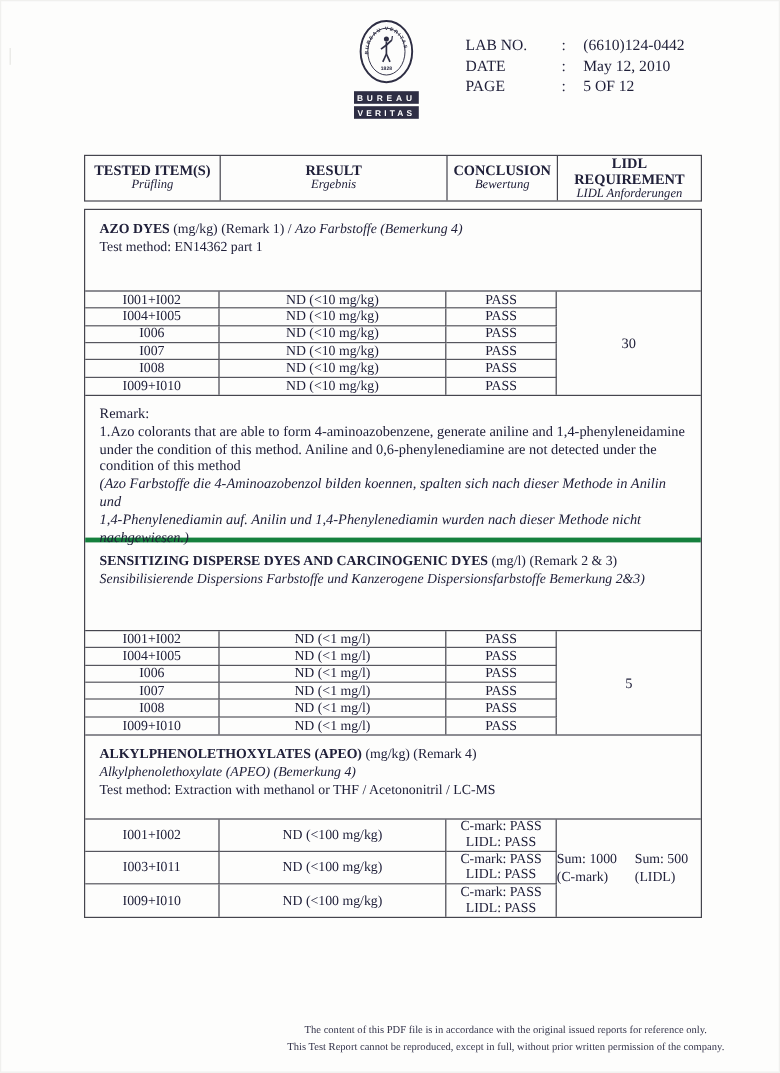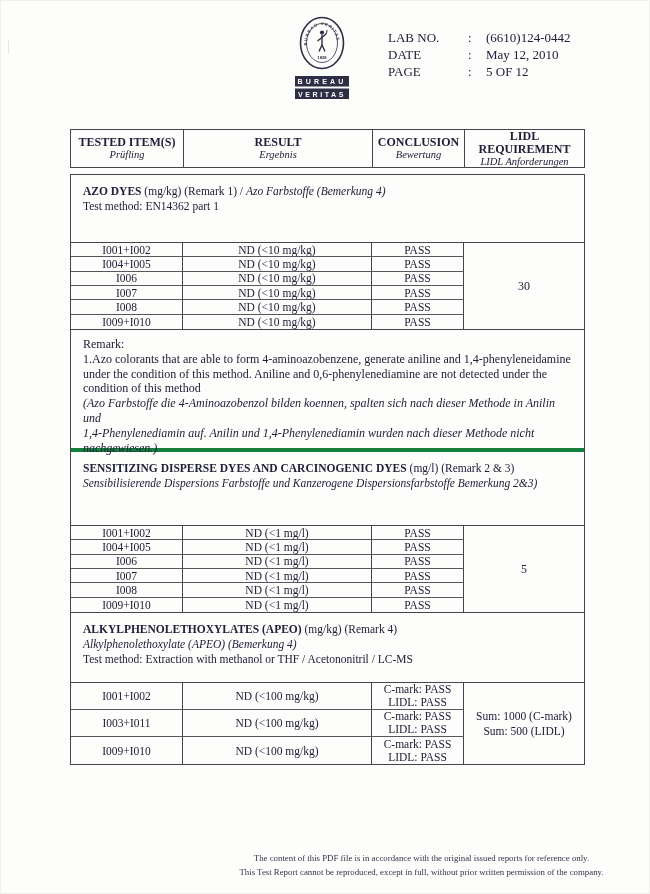--- a/index.html
+++ b/index.html
@@ -73,21 +73,21 @@
     border-top:1px solid #45454e;
     display:grid;grid-template-columns:112px 189px 92px 1fr;
     grid-auto-rows:27px;
     font-size:11.5px;
   }
   .rows3 .cv{border-right:1px solid #45454e;}
   .rows3 .rb{border-bottom:1px solid #56565e;}
   .rows3 .concl{flex-direction:column;line-height:12.6px;justify-content:center;}
   .req-cell3{
     grid-column:4;grid-row:1 / span 3;
-    display:flex;flex-direction:column;align-items:center;justify-content:center;
+    display:flex;flex-direction:row;align-items:center;justify-content:center;
     line-height:14.5px;
   }
   
   .remark{
     box-sizing:border-box;height:122px;
     border-bottom:4px solid #15803d;
     padding:7px 10px 0 12px;
     font-size:12px;line-height:14.8px;
   }
   .remark .it{font-style:italic;}

